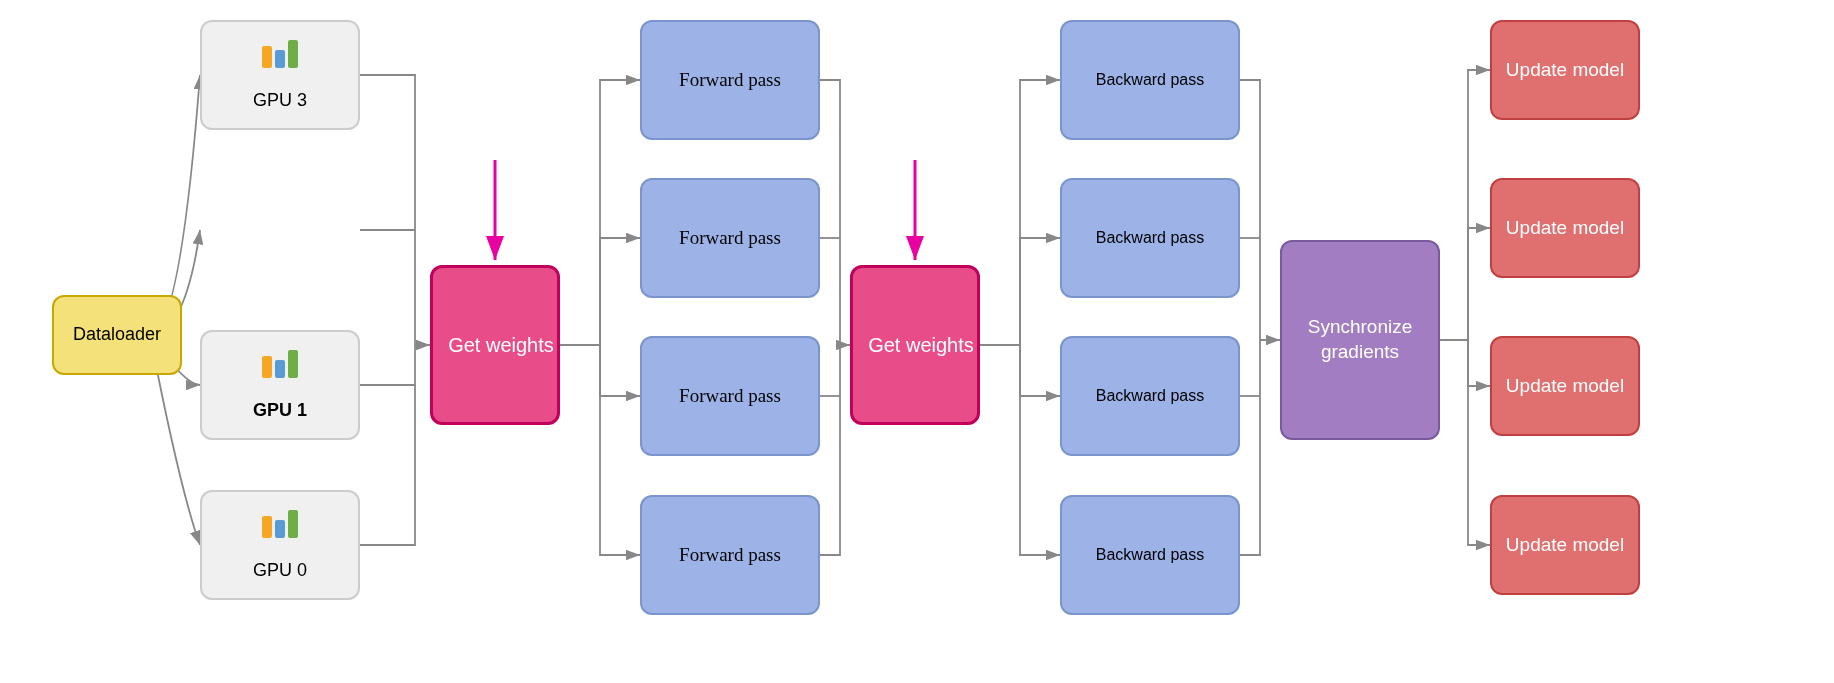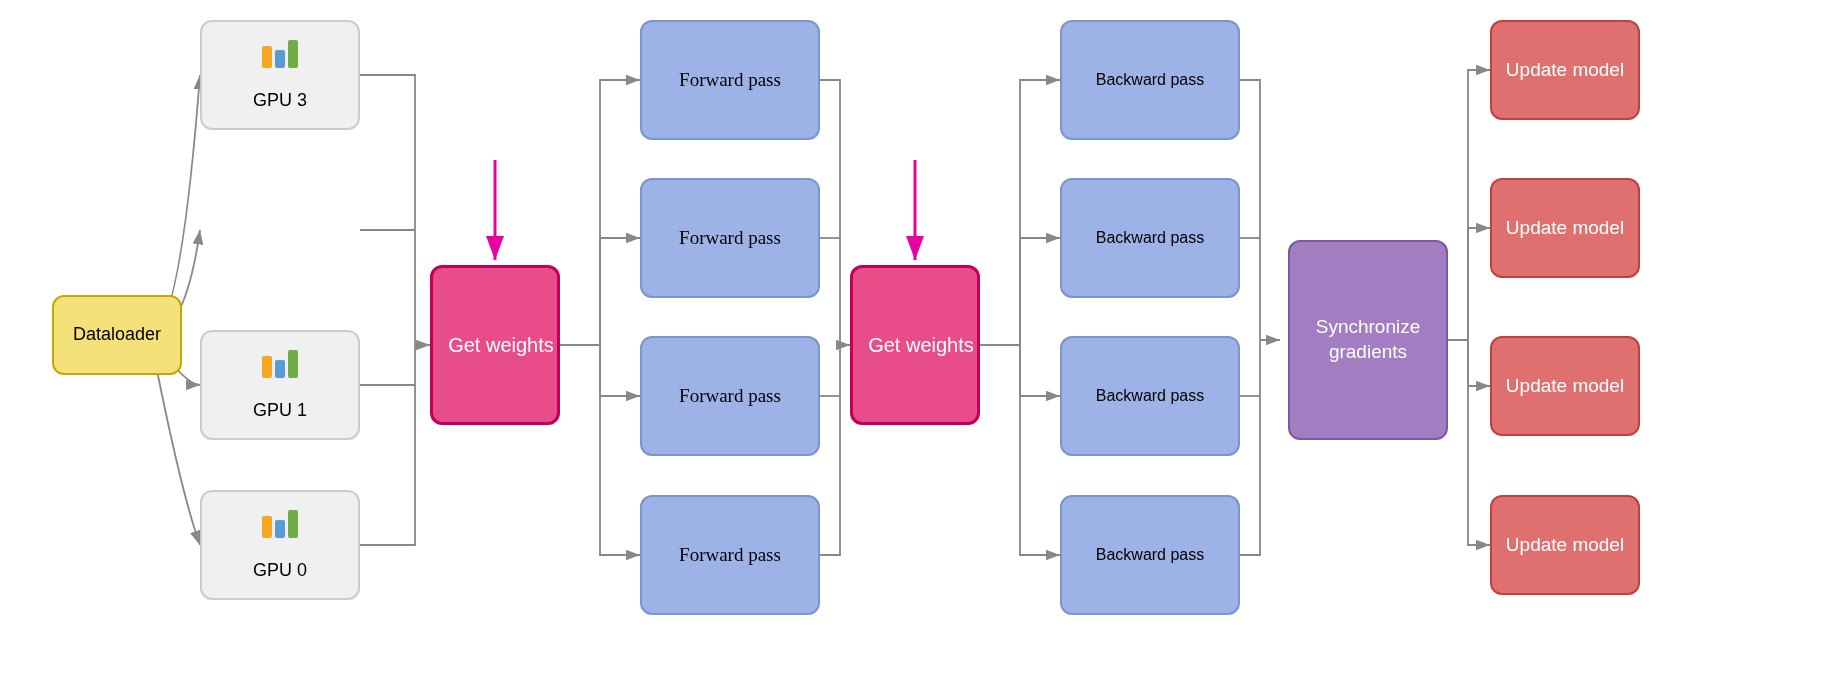--- a/index.html
+++ b/index.html
@@ -54,21 +54,21 @@
     }
     .gpu-bar {
       width: 10px;
       border-radius: 2px;
     }
     .gpu-bar-orange { background: #f5a623; height: 22px; }
     .gpu-bar-blue { background: #5b9bd5; height: 18px; }
     .gpu-bar-green { background: #70ad47; height: 28px; }
     .node-gpu-3 { top: 20px; left: 200px; }
     .node-gpu-2 { top: 175px; left: 200px; }
-    .node-gpu-1 { top: 330px; left: 200px; }
+    .node-gpu-1 { top: 330px; left: 200px; font-weight: bold; }
     .node-gpu-0 { top: 490px; left: 200px; text-align: right; }
     .node-get-weights {
       background: #e84d8a;
       border: 3px solid #c0005a;
       color: #fff;
       width: 130px;
       height: 160px;
       font-size: 20px;
       font-weight: 500;
       padding-left: 12px;
@@ -100,21 +100,20 @@
     .node-backward-4 { top: 495px; left: 1060px; }
     .node-sync {
       background: #a37dc1;
       border: 2px solid #7a5a9e;
       color: #fff;
       width: 160px;
       height: 200px;
       font-size: 19px;
       top: 240px;
       left: 1280px;
-      margin-left: 8px;
     }
     .node-update {
       background: #e07070;
       border: 2px solid #c04040;
       color: #fff;
       width: 150px;
       height: 100px;
       font-size: 19px;
     }
     .node-update-1 { top: 20px; left: 1490px; }

